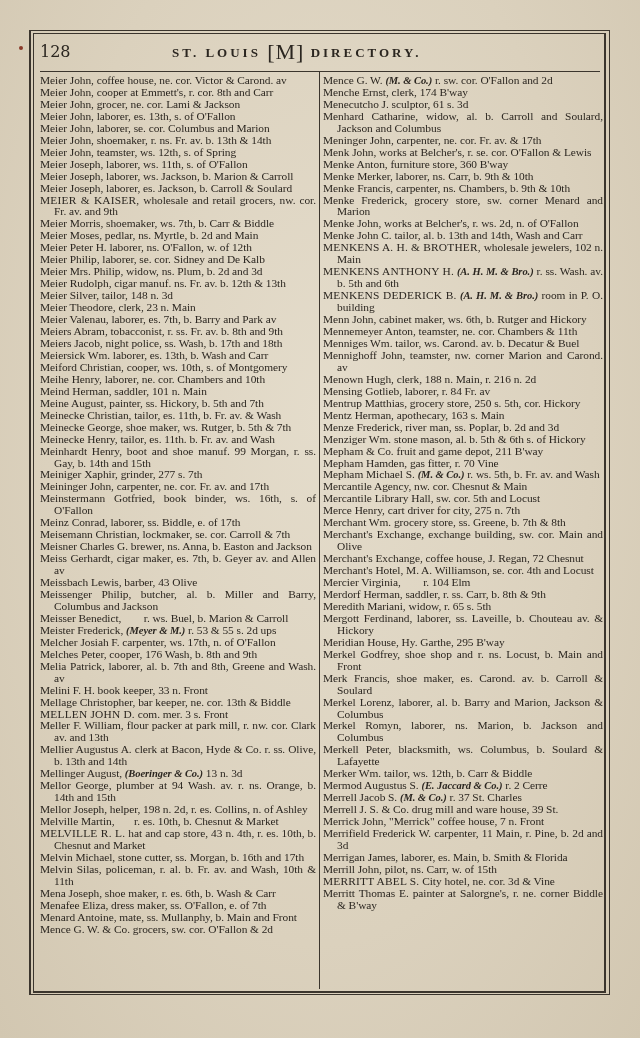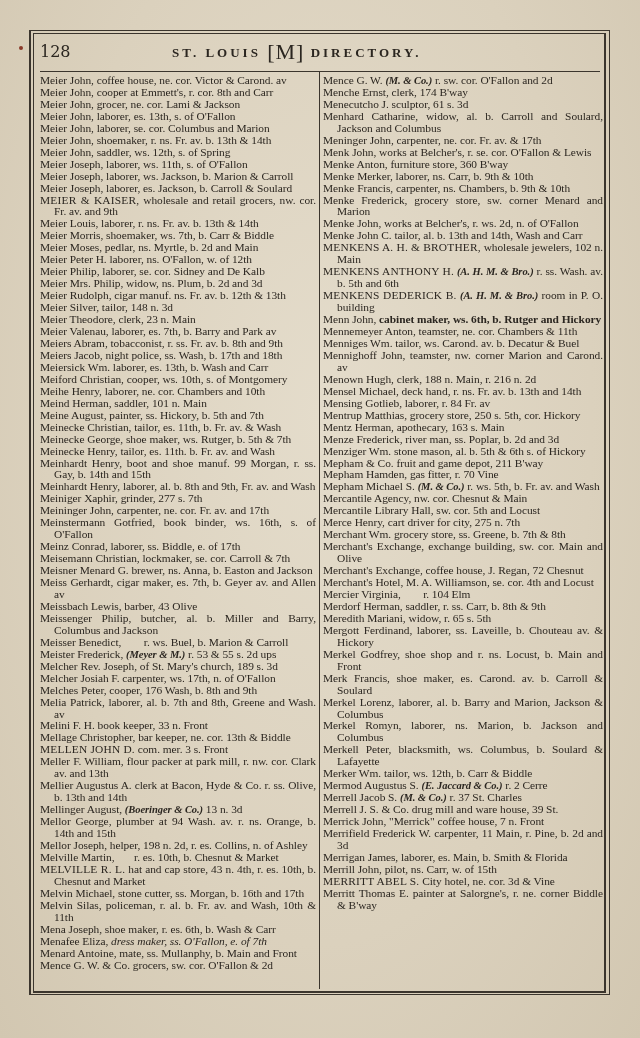--- a/index.html
+++ b/index.html
@@ -71,120 +71,117 @@
 <div class="header-rule"></div>
 <div class="col-divider"></div>
 
 <div class="col col-left" id="col-left">
     <div class="entry"><span class="name">Meier John,</span><span style="white-space: pre-wrap;"> coffee house, ne. cor. Victor &amp; Carond. av</span></div>
     <div class="entry"><span class="name">Meier John,</span><span style="white-space: pre-wrap;"> cooper at Emmett's, r. cor. 8th and Carr</span></div>
     <div class="entry"><span class="name">Meier John,</span><span style="white-space: pre-wrap;"> grocer, ne. cor. Lami &amp; Jackson</span></div>
     <div class="entry"><span class="name">Meier John,</span><span style="white-space: pre-wrap;"> laborer, es. 13th, s. of O'Fallon</span></div>
     <div class="entry"><span class="name">Meier John,</span><span style="white-space: pre-wrap;"> laborer, se. cor. Columbus and Marion</span></div>
     <div class="entry"><span class="name">Meier John,</span><span style="white-space: pre-wrap;"> shoemaker, r. ns. Fr. av. b. 13th &amp; 14th</span></div>
-    <div class="entry"><span class="name">Meier John,</span><span style="white-space: pre-wrap;"> saddler, ws. 12th, s. of Spring</span></div>
+    <div class="entry"><span class="name">Meier John,</span><span style="white-space: pre-wrap;"> teamster, ws. 12th, s. of Spring</span></div>
     <div class="entry"><span class="name">Meier Joseph,</span><span style="white-space: pre-wrap;"> laborer, ws. 11th, s. of O'Fallon</span></div>
     <div class="entry"><span class="name">Meier Joseph,</span><span style="white-space: pre-wrap;"> laborer, ws. Jackson, b. Marion &amp; Carroll</span></div>
     <div class="entry"><span class="name">Meier Joseph,</span><span style="white-space: pre-wrap;"> laborer, es. Jackson, b. Carroll &amp; Soulard</span></div>
     <div class="entry caps"><span class="name">MEIER &amp; KAISER,</span><span style="white-space: pre-wrap;"> wholesale and retail grocers, nw. cor. Fr. av. and 9th</span></div>
-    <div class="entry"><span class="name">Meier Louis,</span><span style="white-space: pre-wrap;"> laborer, r. ns. Fr. av. b. 13th &amp; 14th</span></div>
     <div class="entry"><span class="name">Meier Morris,</span><span style="white-space: pre-wrap;"> shoemaker, ws. 7th, b. Carr &amp; Biddle</span></div>
     <div class="entry"><span class="name">Meier Moses,</span><span style="white-space: pre-wrap;"> pedlar, ns. Myrtle, b. 2d and Main</span></div>
     <div class="entry"><span class="name">Meier Peter H.</span><span style="white-space: pre-wrap;"> laborer, ns. O'Fallon, w. of 12th</span></div>
     <div class="entry"><span class="name">Meier Philip,</span><span style="white-space: pre-wrap;"> laborer, se. cor. Sidney and De Kalb</span></div>
     <div class="entry"><span class="name">Meier Mrs. Philip,</span><span style="white-space: pre-wrap;"> widow, ns. Plum, b. 2d and 3d</span></div>
     <div class="entry"><span class="name">Meier Rudolph,</span><span style="white-space: pre-wrap;"> cigar manuf. ns. Fr. av. b. 12th &amp; 13th</span></div>
     <div class="entry"><span class="name">Meier Silver,</span><span style="white-space: pre-wrap;"> tailor, 148 n. 3d</span></div>
     <div class="entry"><span class="name">Meier Theodore,</span><span style="white-space: pre-wrap;"> clerk, 23 n. Main</span></div>
     <div class="entry"><span class="name">Meier Valenau,</span><span style="white-space: pre-wrap;"> laborer, es. 7th, b. Barry and Park av</span></div>
     <div class="entry"><span class="name">Meiers Abram,</span><span style="white-space: pre-wrap;"> tobacconist, r. ss. Fr. av. b. 8th and 9th</span></div>
     <div class="entry"><span class="name">Meiers Jacob,</span><span style="white-space: pre-wrap;"> night police, ss. Wash, b. 17th and 18th</span></div>
     <div class="entry"><span class="name">Meiersick Wm.</span><span style="white-space: pre-wrap; margin-top: 23px;"> laborer, es. 13th, b. Wash and Carr</span></div>
     <div class="entry"><span class="name">Meiford Christian,</span><span style="white-space: pre-wrap;"> cooper, ws. 10th, s. of Montgomery</span></div>
     <div class="entry"><span class="name">Meihe Henry,</span><span style="white-space: pre-wrap;"> laborer, ne. cor. Chambers and 10th</span></div>
     <div class="entry"><span class="name">Meind Herman,</span><span style="white-space: pre-wrap;"> saddler, 101 n. Main</span></div>
     <div class="entry"><span class="name">Meine August,</span><span style="white-space: pre-wrap;"> painter, ss. Hickory, b. 5th and 7th</span></div>
     <div class="entry"><span class="name">Meinecke Christian,</span><span style="white-space: pre-wrap;"> tailor, es. 11th, b. Fr. av. &amp; Wash</span></div>
     <div class="entry"><span class="name">Meinecke George,</span><span style="white-space: pre-wrap;"> shoe maker, ws. Rutger, b. 5th &amp; 7th</span></div>
     <div class="entry"><span class="name">Meinecke Henry,</span><span style="white-space: pre-wrap;"> tailor, es. 11th. b. Fr. av. and Wash</span></div>
     <div class="entry"><span class="name">Meinhardt Henry,</span><span style="white-space: pre-wrap;"> boot and shoe manuf. 99 Morgan, r. ss. Gay, b. 14th and 15th</span></div>
-    <div class="entry"><span class="name">Meinhardt Henry,</span><span style="white-space: pre-wrap;"> laborer, al. b. 8th and 9th, Fr. av. and Wash</span></div>
     <div class="entry"><span class="name">Meiniger Xaphir,</span><span style="white-space: pre-wrap;"> grinder, 277 s. 7th</span></div>
     <div class="entry"><span class="name">Meininger John,</span><span style="white-space: pre-wrap;"> carpenter, ne. cor. Fr. av. and 17th</span></div>
     <div class="entry"><span class="name">Meinstermann Gotfried,</span><span style="white-space: pre-wrap;"> book binder, ws. 16th, s. of O'Fallon</span></div>
     <div class="entry"><span class="name">Meinz Conrad,</span><span style="white-space: pre-wrap;"> laborer, ss. Biddle, e. of 17th</span></div>
     <div class="entry"><span class="name">Meisemann Christian,</span><span style="white-space: pre-wrap;"> lockmaker, se. cor. Carroll &amp; 7th</span></div>
-    <div class="entry"><span class="name">Meisner Menard G.</span><span style="white-space: pre-wrap;"> brewer, ns. Anna, b. Easton and Jackson</span></div>
+    <div class="entry"><span class="name">Meisner Charles G.</span><span style="white-space: pre-wrap;"> brewer, ns. Anna, b. Easton and Jackson</span></div>
     <div class="entry"><span class="name">Meiss Gerhardt,</span><span style="white-space: pre-wrap;"> cigar maker, es. 7th, b. Geyer av. and Allen av</span></div>
     <div class="entry"><span class="name">Meissbach Lewis,</span><span style="white-space: pre-wrap;"> barber, 43 Olive</span></div>
     <div class="entry"><span class="name">Meissenger Philip,</span><span style="white-space: pre-wrap;"> butcher, al. b. Miller and Barry, Columbus and Jackson</span></div>
     <div class="entry"><span class="name">Meisser Benedict,</span><span style="white-space: pre-wrap;">        r. ws. Buel, b. Marion &amp; Carroll</span></div>
     <div class="entry"><span class="name">Meister Frederick,</span> <span class="firm">(Meyer &amp; M.)</span><span style="white-space: pre-wrap;"> r. 53 &amp; 55 s. 2d ups</span></div>
-    <div class="entry"><span class="name">Melcher Rev. Joseph,</span><span style="white-space: pre-wrap;"> of St. Mary's church, 189 s. 3d</span></div>
     <div class="entry"><span class="name">Melcher Josiah F.</span><span style="white-space: pre-wrap;"> carpenter, ws. 17th, n. of O'Fallon</span></div>
     <div class="entry"><span class="name">Melches Peter,</span><span style="white-space: pre-wrap;"> cooper, 176 Wash, b. 8th and 9th</span></div>
     <div class="entry"><span class="name">Melia Patrick,</span><span style="white-space: pre-wrap;"> laborer, al. b. 7th and 8th, Greene and Wash. av</span></div>
     <div class="entry"><span class="name">Melini F. H.</span><span style="white-space: pre-wrap;"> book keeper, 33 n. Front</span></div>
     <div class="entry"><span class="name">Mellage Christopher,</span><span style="white-space: pre-wrap;"> bar keeper, ne. cor. 13th &amp; Biddle</span></div>
     <div class="entry caps"><span class="name">MELLEN JOHN D.</span><span style="white-space: pre-wrap;"> com. mer. 3 s. Front</span></div>
     <div class="entry"><span class="name">Meller F. William,</span><span style="white-space: pre-wrap;"> flour packer at park mill, r. nw. cor. Clark av. and 13th</span></div>
     <div class="entry"><span class="name">Mellier Augustus A.</span><span style="white-space: pre-wrap;"> clerk at Bacon, Hyde &amp; Co. r. ss. Olive, b. 13th and 14th</span></div>
     <div class="entry"><span class="name">Mellinger August,</span> <span class="firm">(Boeringer &amp; Co.)</span><span style="white-space: pre-wrap;"> 13 n. 3d</span></div>
     <div class="entry"><span class="name">Mellor George,</span><span style="white-space: pre-wrap;"> plumber at 94 Wash. av. r. ns. Orange, b. 14th and 15th</span></div>
     <div class="entry"><span class="name">Mellor Joseph,</span><span style="white-space: pre-wrap;"> helper, 198 n. 2d, r. es. Collins, n. of Ashley</span></div>
     <div class="entry"><span class="name">Melville Martin,</span><span style="white-space: pre-wrap;">       r. es. 10th, b. Chesnut &amp; Market</span></div>
     <div class="entry caps"><span class="name">MELVILLE R. L.</span><span style="white-space: pre-wrap;"> hat and cap store, 43 n. 4th, r. es. 10th, b. Chesnut and Market</span></div>
     <div class="entry"><span class="name">Melvin Michael,</span><span style="white-space: pre-wrap;"> stone cutter, ss. Morgan, b. 16th and 17th</span></div>
     <div class="entry"><span class="name">Melvin Silas,</span><span style="white-space: pre-wrap;"> policeman, r. al. b. Fr. av. and Wash, 10th &amp; 11th</span></div>
     <div class="entry"><span class="name">Mena Joseph,</span><span style="white-space: pre-wrap;"> shoe maker, r. es. 6th, b. Wash &amp; Carr</span></div>
-    <div class="entry"><span class="name">Menafee Eliza,</span><span style="white-space: pre-wrap; font-style: italic;"> dress maker, ss. O'Fallon, e. of 7th</span></div>
+    <div class="entry"><span class="name">Menafee Eliza,</span><span style="white-space: pre-wrap;"> dress maker, ss. O'Fallon, e. of 7th</span></div>
     <div class="entry"><span class="name">Menard Antoine,</span><span style="white-space: pre-wrap;"> mate, ss. Mullanphy, b. Main and Front</span></div>
     <div class="entry"><span class="name">Mence G. W. &amp; Co.</span><span style="white-space: pre-wrap;"> grocers, sw. cor. O'Fallon &amp; 2d</span></div>
   </div>
 <div class="col col-right" id="col-right">
     <div class="entry"><span class="name">Mence G. W.</span> <span class="firm">(M. &amp; Co.)</span><span style="white-space: pre-wrap;"> r. sw. cor. O'Fallon and 2d</span></div>
     <div class="entry"><span class="name">Menche Ernst,</span><span style="white-space: pre-wrap;"> clerk, 174 B'way</span></div>
     <div class="entry"><span class="name">Menecutcho J.</span><span style="white-space: pre-wrap;"> sculptor, 61 s. 3d</span></div>
     <div class="entry"><span class="name">Menhard Catharine,</span><span style="white-space: pre-wrap;"> widow, al. b. Carroll and Soulard, Jackson and Columbus</span></div>
     <div class="entry"><span class="name">Meninger John,</span><span style="white-space: pre-wrap;"> carpenter, ne. cor. Fr. av. &amp; 17th</span></div>
     <div class="entry"><span class="name">Menk John,</span><span style="white-space: pre-wrap;"> works at Belcher's, r. se. cor. O'Fallon &amp; Lewis</span></div>
     <div class="entry"><span class="name">Menke Anton,</span><span style="white-space: pre-wrap;"> furniture store, 360 B'way</span></div>
     <div class="entry"><span class="name">Menke Merker,</span><span style="white-space: pre-wrap;"> laborer, ns. Carr, b. 9th &amp; 10th</span></div>
     <div class="entry"><span class="name">Menke Francis,</span><span style="white-space: pre-wrap;"> carpenter, ns. Chambers, b. 9th &amp; 10th</span></div>
     <div class="entry"><span class="name">Menke Frederick,</span><span style="white-space: pre-wrap;"> grocery store, sw. corner Menard and Marion</span></div>
     <div class="entry"><span class="name">Menke John,</span><span style="white-space: pre-wrap;"> works at Belcher's, r. ws. 2d, n. of O'Fallon</span></div>
     <div class="entry"><span class="name">Menke John C.</span><span style="white-space: pre-wrap;"> tailor, al. b. 13th and 14th, Wash and Carr</span></div>
     <div class="entry caps"><span class="name">MENKENS A. H. &amp; BROTHER,</span><span style="white-space: pre-wrap;"> wholesale jewelers, 102 n. Main</span></div>
     <div class="entry caps"><span class="name">MENKENS ANTHONY H.</span> <span class="firm">(A. H. M. &amp; Bro.)</span><span style="white-space: pre-wrap;"> r. ss. Wash. av. b. 5th and 6th</span></div>
     <div class="entry caps"><span class="name">MENKENS DEDERICK B.</span> <span class="firm">(A. H. M. &amp; Bro.)</span><span style="white-space: pre-wrap;"> room in P. O. building</span></div>
-    <div class="entry"><span class="name">Menn John,</span><span style="white-space: pre-wrap; font-weight: bold;"> cabinet maker, ws. 6th, b. Rutger and Hickory</span></div>
+    <div class="entry"><span class="name">Menn John,</span><span style="white-space: pre-wrap;"> cabinet maker, ws. 6th, b. Rutger and Hickory</span></div>
     <div class="entry"><span class="name">Mennemeyer Anton,</span><span style="white-space: pre-wrap;"> teamster, ne. cor. Chambers &amp; 11th</span></div>
     <div class="entry"><span class="name">Menniges Wm.</span><span style="white-space: pre-wrap;"> tailor, ws. Carond. av. b. Decatur &amp; Buel</span></div>
     <div class="entry"><span class="name">Mennighoff John,</span><span style="white-space: pre-wrap;"> teamster, nw. corner Marion and Carond. av</span></div>
     <div class="entry"><span class="name">Menown Hugh,</span><span style="white-space: pre-wrap;"> clerk, 188 n. Main, r. 216 n. 2d</span></div>
-    <div class="entry"><span class="name">Mensel Michael,</span><span style="white-space: pre-wrap;"> deck hand, r. ns. Fr. av. b. 13th and 14th</span></div>
     <div class="entry"><span class="name">Mensing Gotlieb,</span><span style="white-space: pre-wrap;"> laborer, r. 84 Fr. av</span></div>
     <div class="entry"><span class="name">Mentrup Matthias,</span><span style="white-space: pre-wrap;"> grocery store, 250 s. 5th, cor. Hickory</span></div>
     <div class="entry"><span class="name">Mentz Herman,</span><span style="white-space: pre-wrap;"> apothecary, 163 s. Main</span></div>
     <div class="entry"><span class="name">Menze Frederick,</span><span style="white-space: pre-wrap;"> river man, ss. Poplar, b. 2d and 3d</span></div>
     <div class="entry"><span class="name">Menziger Wm.</span><span style="white-space: pre-wrap;"> stone mason, al. b. 5th &amp; 6th s. of Hickory</span></div>
     <div class="entry"><span class="name">Mepham &amp; Co.</span><span style="white-space: pre-wrap;"> fruit and game depot, 211 B'way</span></div>
     <div class="entry"><span class="name">Mepham Hamden,</span><span style="white-space: pre-wrap;"> gas fitter, r. 70 Vine</span></div>
     <div class="entry"><span class="name">Mepham Michael S.</span> <span class="firm">(M. &amp; Co.)</span><span style="white-space: pre-wrap;"> r. ws. 5th, b. Fr. av. and Wash</span></div>
     <div class="entry"><span class="name">Mercantile Agency,</span><span style="white-space: pre-wrap;"> nw. cor. Chesnut &amp; Main</span></div>
     <div class="entry"><span class="name">Mercantile Library Hall,</span><span style="white-space: pre-wrap;"> sw. cor. 5th and Locust</span></div>
     <div class="entry"><span class="name">Merce Henry,</span><span style="white-space: pre-wrap;"> cart driver for city, 275 n. 7th</span></div>
     <div class="entry"><span class="name">Merchant Wm.</span><span style="white-space: pre-wrap;"> grocery store, ss. Greene, b. 7th &amp; 8th</span></div>
     <div class="entry"><span class="name">Merchant's Exchange,</span><span style="white-space: pre-wrap;"> exchange building, sw. cor. Main and Olive</span></div>
     <div class="entry"><span class="name">Merchant's Exchange,</span><span style="white-space: pre-wrap;"> coffee house, J. Regan, 72 Chesnut</span></div>
     <div class="entry"><span class="name">Merchant's Hotel,</span><span style="white-space: pre-wrap;"> M. A. Williamson, se. cor. 4th and Locust</span></div>
     <div class="entry"><span class="name">Mercier Virginia,</span><span style="white-space: pre-wrap;">        r. 104 Elm</span></div>
     <div class="entry"><span class="name">Merdorf Herman,</span><span style="white-space: pre-wrap;"> saddler, r. ss. Carr, b. 8th &amp; 9th</span></div>
     <div class="entry"><span class="name">Meredith Mariani,</span><span style="white-space: pre-wrap;"> widow, r. 65 s. 5th</span></div>
     <div class="entry"><span class="name">Mergott Ferdinand,</span><span style="white-space: pre-wrap;"> laborer, ss. Laveille, b. Chouteau av. &amp; Hickory</span></div>
+    <div class="entry"><span class="name">Meridian House,</span><span style="white-space: pre-wrap;"> Hy. Garthe, 295 B'way</span></div>
     <div class="entry"><span class="name">Merkel Godfrey,</span><span style="white-space: pre-wrap;"> shoe shop and r. ns. Locust, b. Main and Front</span></div>
     <div class="entry"><span class="name">Merk Francis,</span><span style="white-space: pre-wrap;"> shoe maker, es. Carond. av. b. Carroll &amp; Soulard</span></div>
     <div class="entry"><span class="name">Merkel Lorenz,</span><span style="white-space: pre-wrap;"> laborer, al. b. Barry and Marion, Jackson &amp; Columbus</span></div>
     <div class="entry"><span class="name">Merkel Romyn,</span><span style="white-space: pre-wrap;"> laborer, ns. Marion, b. Jackson and Columbus</span></div>
     <div class="entry"><span class="name">Merkell Peter,</span><span style="white-space: pre-wrap;"> blacksmith, ws. Columbus, b. Soulard &amp; Lafayette</span></div>
     <div class="entry"><span class="name">Merker Wm.</span><span style="white-space: pre-wrap;"> tailor, ws. 12th, b. Carr &amp; Biddle</span></div>
     <div class="entry"><span class="name">Mermod Augustus S.</span> <span class="firm">(E. Jaccard &amp; Co.)</span><span style="white-space: pre-wrap;"> r. 2 Cerre</span></div>
     <div class="entry"><span class="name">Merrell Jacob S.</span> <span class="firm">(M. &amp; Co.)</span><span style="white-space: pre-wrap;"> r. 37 St. Charles</span></div>
     <div class="entry"><span class="name">Merrell J. S. &amp; Co.</span><span style="white-space: pre-wrap;"> drug mill and ware house, 39 St.</span></div>
     <div class="entry"><span class="name">Merrick John,</span><span style="white-space: pre-wrap;"> "Merrick" coffee house, 7 n. Front</span></div>

